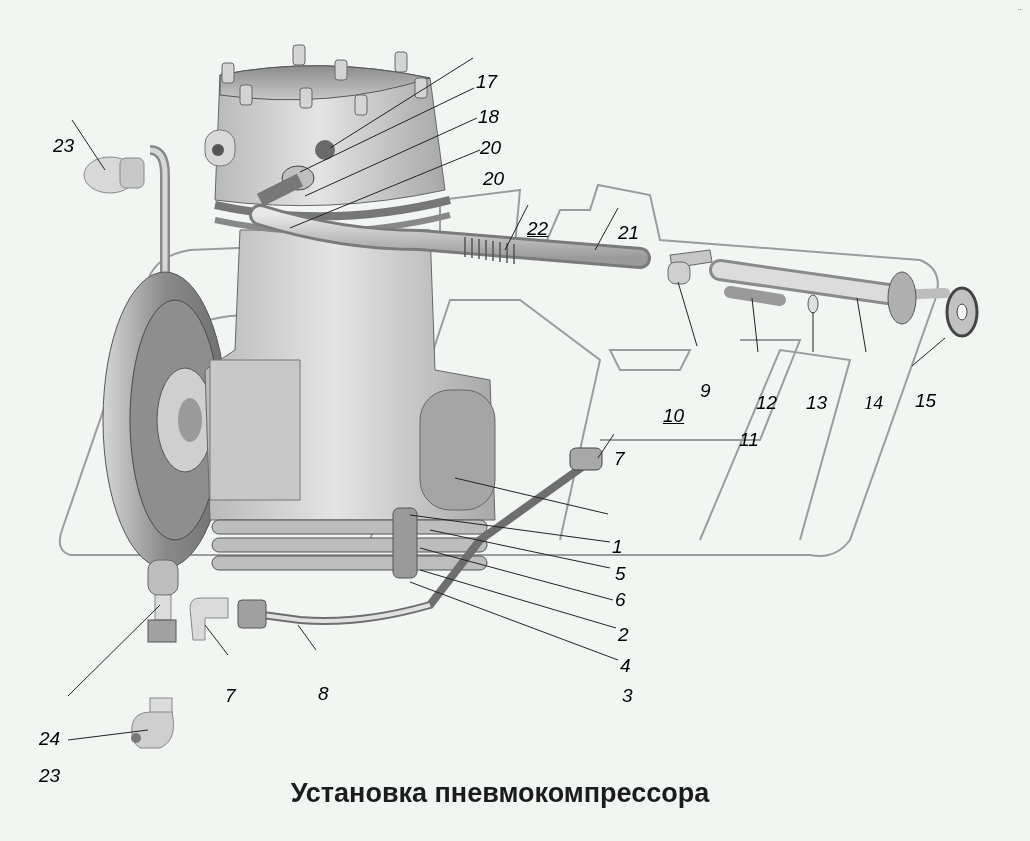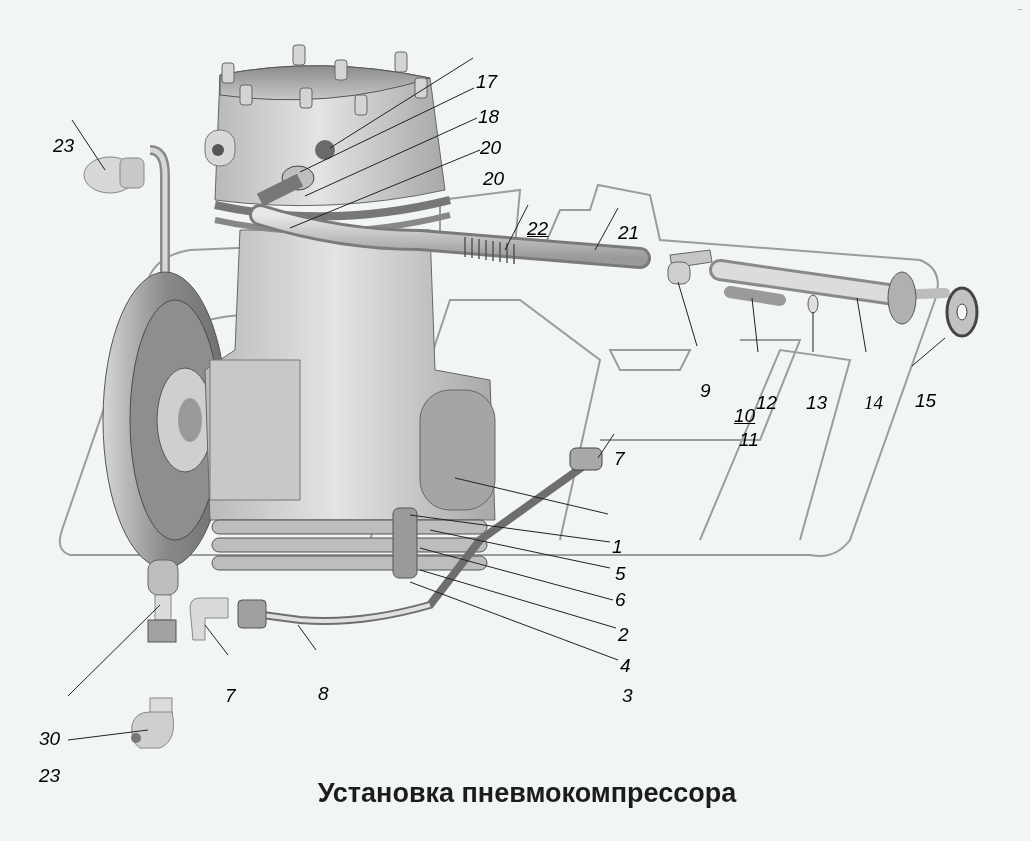--- a/index.html
+++ b/index.html
@@ -2,21 +2,21 @@
 <html><head>
 <meta charset="utf-8">
 <style>
   html, body { margin:0; padding:0; }
   body { width:1030px; height:841px; background:#f1f6f2; position:relative; overflow:hidden;
          font-family:"Liberation Sans", sans-serif; }
   #stage { position:absolute; left:0; top:0; width:1030px; height:841px; }
   .callout { position:absolute; font-family:"Liberation Sans", sans-serif; font-style:italic;
              font-size:19px; color:#000000; line-height:1; white-space:nowrap;margin-top:35px; }
   .title { position:absolute; left:0; width:1000px; top:778px; text-align:center;
-           font-family:"Liberation Sans", sans-serif; font-weight:bold; font-size:27px; color:#1c1c1c;padding-left:27px; }
+           font-family:"Liberation Sans", sans-serif; font-weight:bold; font-size:27px; color:#1c1c1c; }
   .corner-mark { position:absolute; right:8px; top:3px; font-size:8px; color:#333; }
 </style>
 </head>
 <body>
 
 <div id="stage">
   <svg width="1030" height="841" viewBox="0 0 1030 841">
     <defs>
       <linearGradient id="body" x1="0" x2="1" y1="0" y2="0">
         <stop offset="0" stop-color="#b9b9b9"></stop>
@@ -171,33 +171,33 @@
 
   <div id="callouts">
       <div class="callout" style="left: 476px; top: 37px;">17</div>
       <div class="callout" style="left: 478px; top: 72px; text-align: center;">18</div>
       <div class="callout" style="left: 480px; top: 103px;">20</div>
       <div class="callout" style="left: 483px; top: 134px;">20</div>
       <div class="callout" style="left: 527px; top: 184px; text-decoration: underline;">22</div>
       <div class="callout" style="left: 618px; top: 188px;">21</div>
       <div class="callout" style="left: 53px; top: 101px;">23</div>
       <div class="callout" style="left: 700px; top: 346px;">9</div>
-      <div class="callout" style="left: 734px; top: 371px; text-decoration: underline;">10</div>
+      <div class="callout" style="left: 663px; top: 371px; text-decoration: underline;">10</div>
       <div class="callout" style="left: 739px; top: 395px;">11</div>
       <div class="callout" style="left: 756px; top: 358px;">12</div>
       <div class="callout" style="left: 806px; top: 358px;">13</div>
       <div class="callout" style="left: 864px; top: 358px; font-family: Liberation Serif, serif;">14</div>
       <div class="callout" style="left: 915px; top: 356px;">15</div>
       <div class="callout" style="left: 614px; top: 414px;">7</div>
       <div class="callout" style="left: 612px; top: 502px;">1</div>
       <div class="callout" style="left: 615px; top: 529px;">5</div>
       <div class="callout" style="left: 615px; top: 555px;">6</div>
       <div class="callout" style="left: 618px; top: 590px;">2</div>
       <div class="callout" style="left: 620px; top: 621px;">4</div>
       <div class="callout" style="left: 622px; top: 651px;">3</div>
       <div class="callout" style="left: 225px; top: 651px;">7</div>
       <div class="callout" style="left: 318px; top: 649px;">8</div>
-      <div class="callout" style="left: 39px; top: 694px;">30</div>
+      <div class="callout" style="left: 39px; top: 694px;">24</div>
       <div class="callout" style="left: 39px; top: 731px;">23</div>
     </div>
 
   <div class="title">Установка пневмокомпрессора</div>
 </div>
 
 </body></html>

